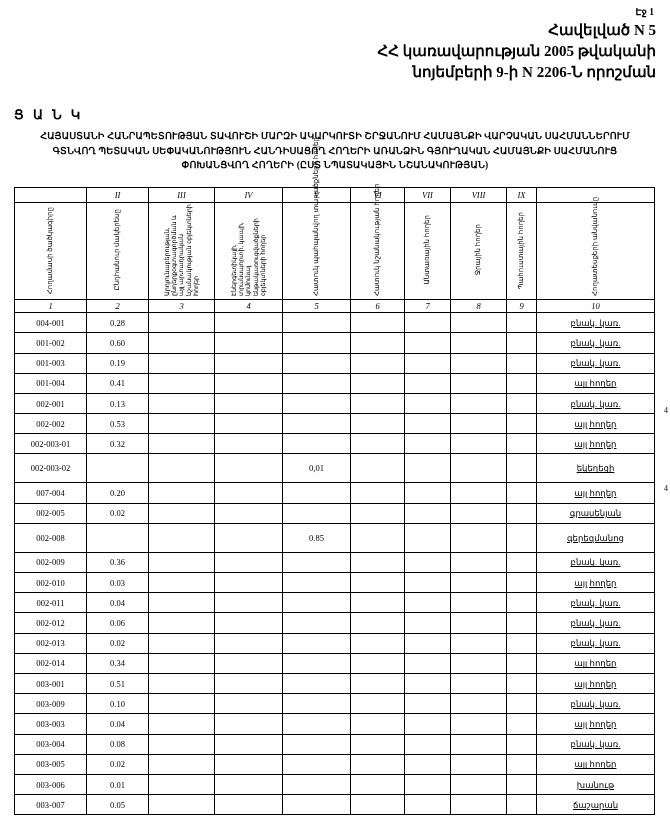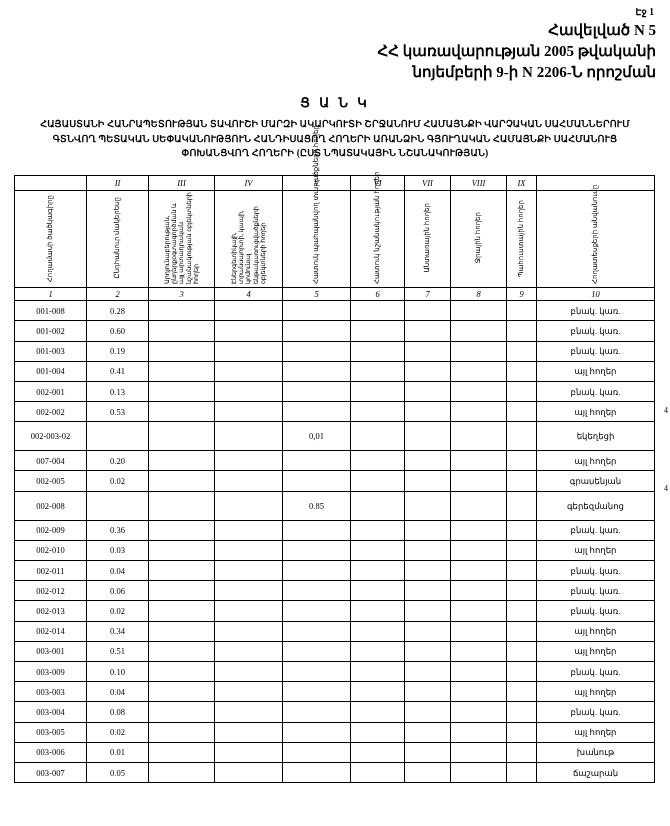--- a/index.html
+++ b/index.html
@@ -30,25 +30,24 @@
     font-weight: bold;
   }
   .hdr-block {
     margin-top: 2px;
     text-align: right;
     font-size: 15px;
     line-height: 1.4;
     font-weight: bold;
   }
   .doc-title {
-    text-align: center;
     font-size: 13px;
     font-weight: bold;
     letter-spacing: 3px;
-    margin-top: 12px;
+    margin-top: 24px;
   }
   .subtitle {
     margin-top: 6px;
     text-align: center;
     font-size: 9.5px;
     font-weight: bold;
     line-height: 1.55;
     letter-spacing: 0.2px;
     padding: 0 6px;
   }
@@ -103,21 +102,21 @@
   }
   .c1 { width: 72px; text-align: center; }
   .c2 { width: 62px; }
   .c3 { width: 66px; }
   .c4 { width: 68px; }
   .c5 { width: 68px; }
   .c6 { width: 54px; }
   .c7 { width: 46px; }
   .c8 { width: 56px; }
   .c9 { width: 30px; }
-  .c10 { width: 118px; text-align: left; padding-left: 4px; }
+  .c10 { width: 118px; text-align: left; padding-left: 4px; text-decoration: underline; }
   .tall td { height: 28px; }
   .sidemark {
     position: absolute;
     right: 2px;
     font-size: 8px;
     color: #000;
   }
   .sm1 { top: 406px; }
   .sm2 { top: 484px; }
 </style>
@@ -184,21 +183,21 @@
         <td>5</td>
         <td>6</td>
         <td>7</td>
         <td>8</td>
         <td>9</td>
         <td>10</td>
       </tr>
     </thead>
     <tbody>
       <tr class="data-row">
-        <td>001-008</td>
+        <td>004-001</td>
         <td>0.28</td>
         <td></td>
         <td></td>
         <td></td>
         <td></td>
         <td></td>
         <td></td>
         <td></td>
         <td class="c10">բնակ. կառ.</td>
       </tr>
@@ -255,20 +254,32 @@
         <td>0.53</td>
         <td></td>
         <td></td>
         <td></td>
         <td></td>
         <td></td>
         <td></td>
         <td></td>
         <td class="c10">այլ հողեր</td>
       </tr>
+      <tr class="data-row">
+        <td>002-003-01</td>
+        <td>0.32</td>
+        <td></td>
+        <td></td>
+        <td></td>
+        <td></td>
+        <td></td>
+        <td></td>
+        <td></td>
+        <td class="c10">այլ հողեր</td>
+      </tr>
       <tr class="data-row tall">
         <td>002-003-02</td>
         <td></td>
         <td></td>
         <td></td>
         <td>0,01</td>
         <td></td>
         <td></td>
         <td></td>
         <td></td>

